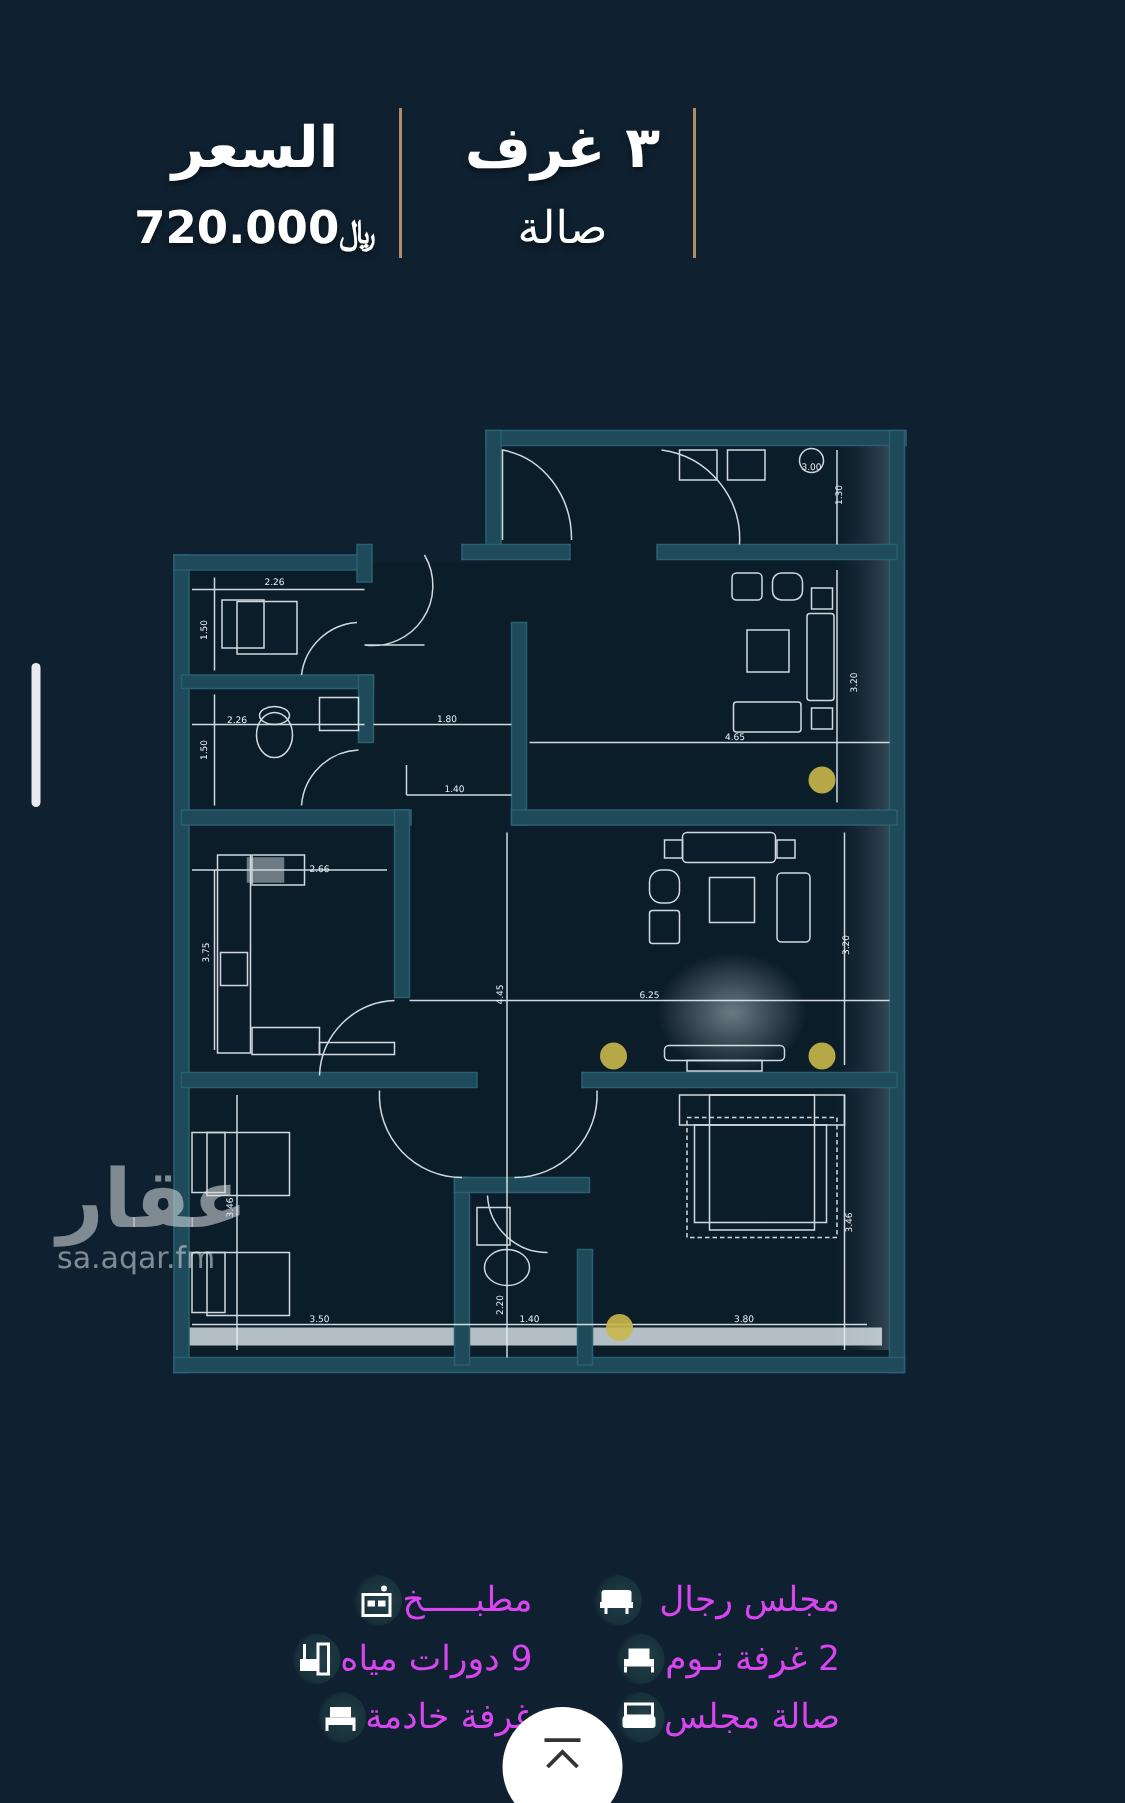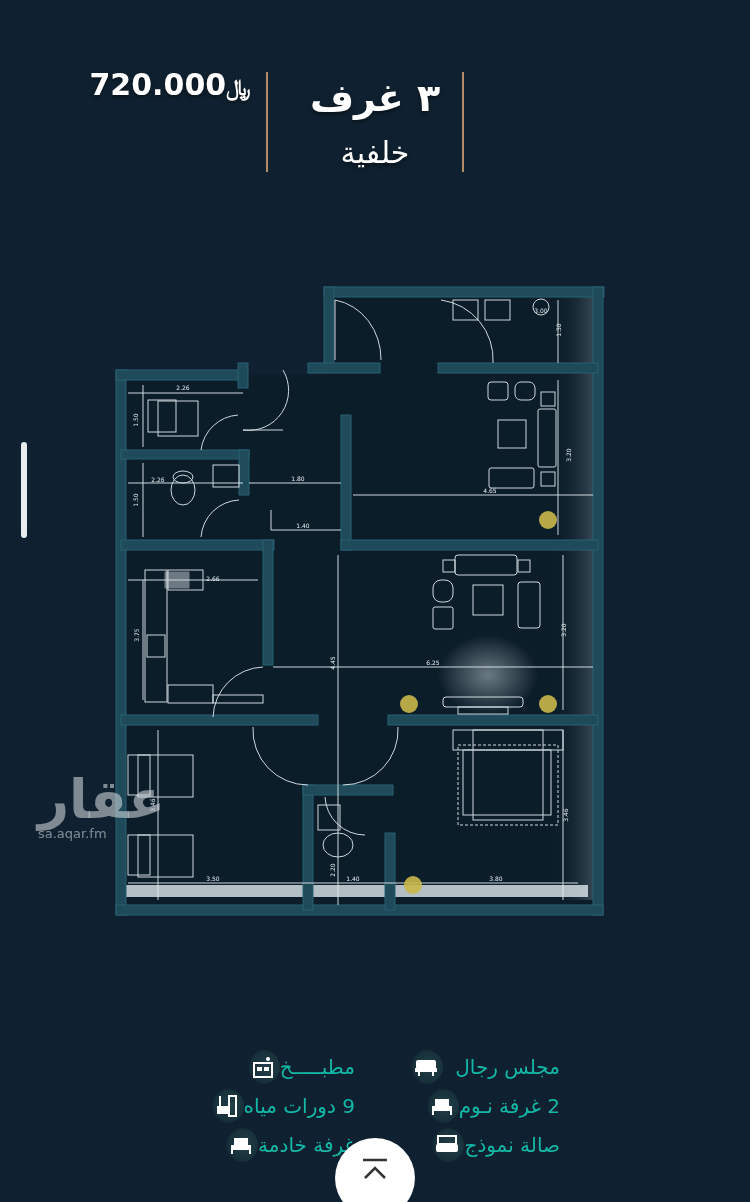--- a/index.html
+++ b/index.html
@@ -20,40 +20,41 @@
   .price-val { direction: ltr; }
   .sup { font-size: 16px; vertical-align: super; }
 
   .scrollbar { position: absolute; left: 21px; top: 442px; width: 6px; height: 96px; background: #e8ecef; border-radius: 3px; }
 
   .plan { position: absolute; left: 113px; top: 285px; width: 500px; height: 635px; }
   .plan svg { position: absolute; left: 0; top: 0; }
 
   .watermark { position: absolute; left: 38px; top: 770px; direction: rtl; text-align: left; color: rgba(220,225,230,0.55); }
   .watermark .wm-ar { font-size: 54px; font-weight: bold; line-height: 60px; letter-spacing: 2px; }
-  .watermark .wm-url { font-size: 13px; direction: ltr; margin-top: -4px; }
+  .watermark .wm-url { font-size: 20px; direction: ltr; margin-top: -4px; }
 
   .legend { position: absolute; left: 170px; top: 1050px; width: 400px; }
   .lg-item { display: flex; direction: rtl; align-items: center; position: absolute; }
-  .lg-label { font-size: 20px; color: #14b8a6; white-space: nowrap; }
+  .lg-label { font-size: 23px; color: #d946ef; white-space: nowrap; }
   .lg-icon { width: 34px; height: 34px; border-radius: 50%; background: radial-gradient(circle at 60% 50%, #24404a 0%, #17303a 60%, transparent 70%); display: flex; align-items: center; justify-content: center; margin-left: 10px; }
 
   .scroll-top { position: absolute; left: 335px; top: 1138px; width: 80px; height: 80px; border-radius: 50%; background: #ffffff; display: flex; align-items: flex-start; justify-content: center; padding-top: 20px; }
 </style>
 </head>
 <body>
 
 <div class="header">
   <div class="divider div2"></div>
   <div class="hcol col-rooms">
     <div class="t1">٣ غرف</div>
-    <div class="t2">خلفية</div>
+    <div class="t2">صالة</div>
   </div>
   <div class="divider div1"></div>
   <div class="hcol col-price">
+    <div class="t1">السعر</div>
     <div class="t2 price-val">
       <span style="font-size:22px;">﷼</span><span>720.000</span>
     </div>
   </div>
 </div>
 
 <div class="scrollbar"></div>
 
 <div class="plan">
   <svg width="500" height="635" viewBox="0 0 500 635">
@@ -238,21 +239,21 @@
     <span class="lg-icon">
       <svg width="24" height="20" viewBox="0 0 24 20">
           <rect x="5" y="3" width="14" height="7" fill="#fff"></rect>
           <rect x="2" y="10" width="20" height="5" fill="#fff"></rect>
           <rect x="2" y="15" width="2" height="4" fill="#fff"></rect>
           <rect x="20" y="15" width="2" height="4" fill="#fff"></rect>
         </svg>
     </span>
   </div>
   <div class="lg-item" style="right:10px; top:78px;">
-    <span class="lg-label">صالة نموذج</span>
+    <span class="lg-label">صالة مجلس</span>
     <span class="lg-icon">
       <svg width="24" height="22" viewBox="0 0 24 22">
           <rect x="3" y="2" width="18" height="8" fill="none" stroke="#fff" stroke-width="2"></rect>
           <rect x="1" y="10" width="22" height="8" rx="2" fill="#fff"></rect>
         </svg>
     </span>
   </div>
 
   <div class="lg-item" style="right:215px; top:0px;">
     <span class="lg-label">مطبـــــخ</span>

